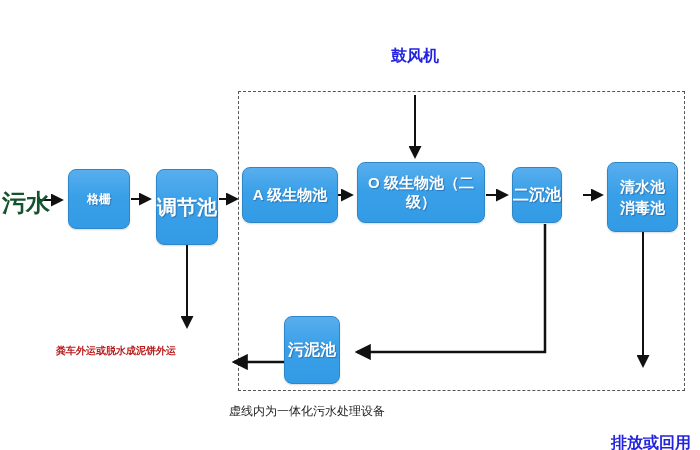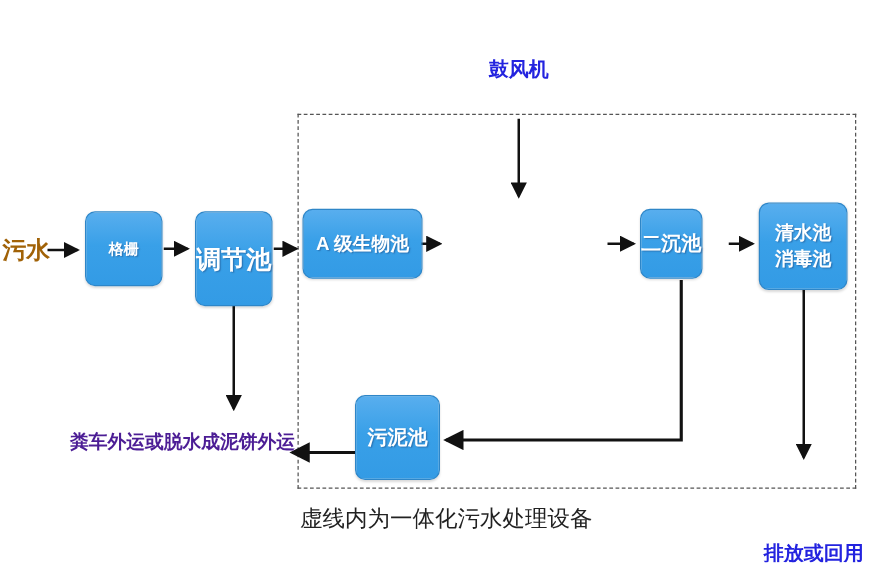--- a/index.html
+++ b/index.html
@@ -20,26 +20,26 @@
     display:flex;align-items:center;justify-content:center;text-align:center;
     text-shadow:1px 1px 1px rgba(20,40,90,0.35);
     box-shadow:0 1px 2px rgba(0,0,0,0.15);
   }
   .box-grating{left:68px;top:169px;width:62px;height:60px;font-size:12px;}
   .box-regulating{left:156px;top:169px;width:62px;height:76px;font-size:20px;}
   .box-abio{left:242px;top:167px;width:96px;height:56px;font-size:15px;}
   .box-obio{left:357px;top:162px;width:128px;height:61px;font-size:15px;}
   .box-secondary{left:512px;top:167px;width:50px;height:56px;font-size:16px;}
   .box-clear{left:607px;top:162px;width:71px;height:70px;font-size:15px;flex-direction:column;line-height:21px;text-align:right;}
-  .box-sludge{left:284px;top:316px;width:68px;height:68px;font-size:16px;}
+  .box-sludge{left:284px;top:316px;width:56px;height:68px;font-size:16px;}
   .lbl{position:absolute;white-space:nowrap;}
-  .lbl-sewage{left:2px;top:187px;font-size:19px;font-weight:bold;color:#a16207;}
+  .lbl-sewage{left:2px;top:187px;font-size:24px;font-weight:bold;color:#14532d;}
   .lbl-blower{left:391px;top:46px;font-size:16px;font-weight:bold;color:#2323df;}
-  .lbl-sludge-out{left:56px;top:344px;font-size:15px;font-weight:bold;color:#4c1d95;}
-  .lbl-caption{left:240px;top:403px;font-size:18px;color:#222;}
+  .lbl-sludge-out{left:56px;top:344px;font-size:10px;font-weight:bold;color:#b91c1c;}
+  .lbl-caption{left:229px;top:403px;font-size:12px;color:#222;}
   .lbl-discharge{left:611px;top:405px;font-size:16px;font-weight:bold;color:#2323df;margin-top:28px;}
 </style>
 </head>
 <body>
 
 <div class="stage">
 
   <div class="dashed-box"></div>
 
   <svg class="arrow-layer" width="700" height="450" viewBox="0 0 700 450">
@@ -63,20 +63,23 @@
 
   <div class="box box-grating">
     <span>格栅</span>
   </div>
   <div class="box box-regulating">
     <span>调节池</span>
   </div>
   <div class="box box-abio">
     <span>A 级生物池</span>
   </div>
+  <div class="box box-obio">
+    <span>O 级生物池（二级）</span>
+  </div>
   <div class="box box-secondary">
     <span>二沉池</span>
   </div>
   <div class="box box-clear">
     <span>清水池</span>
     <span>消毒池</span>
   </div>
   <div class="box box-sludge">
     <span>污泥池</span>
   </div>

